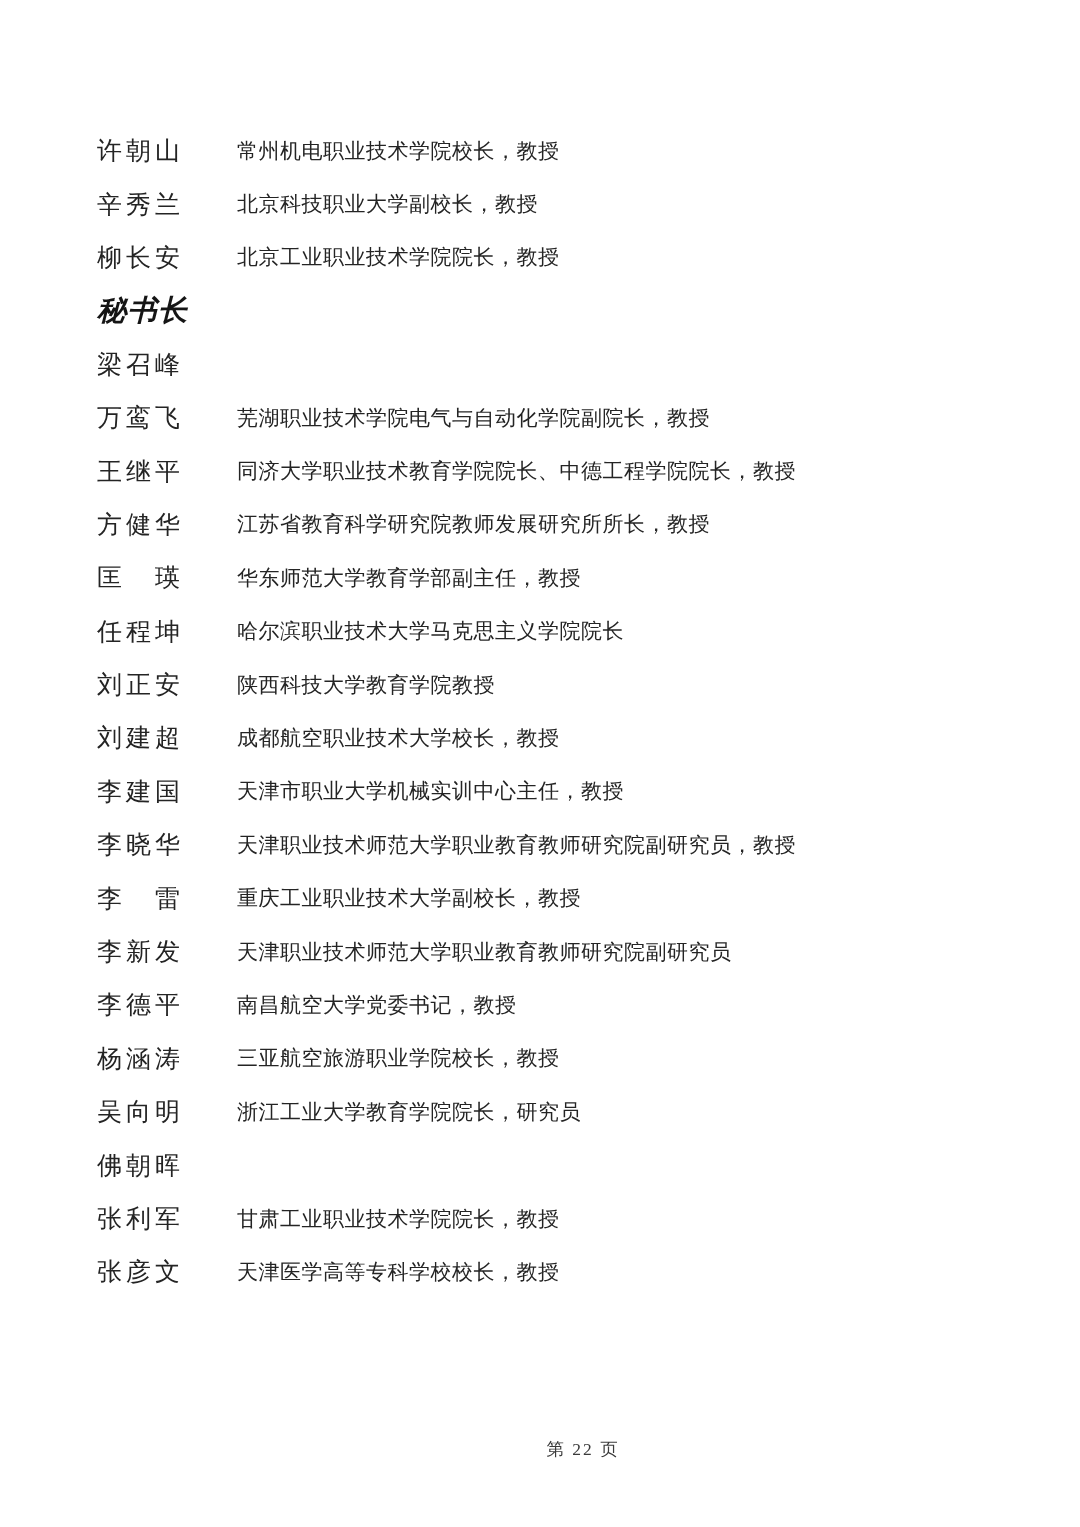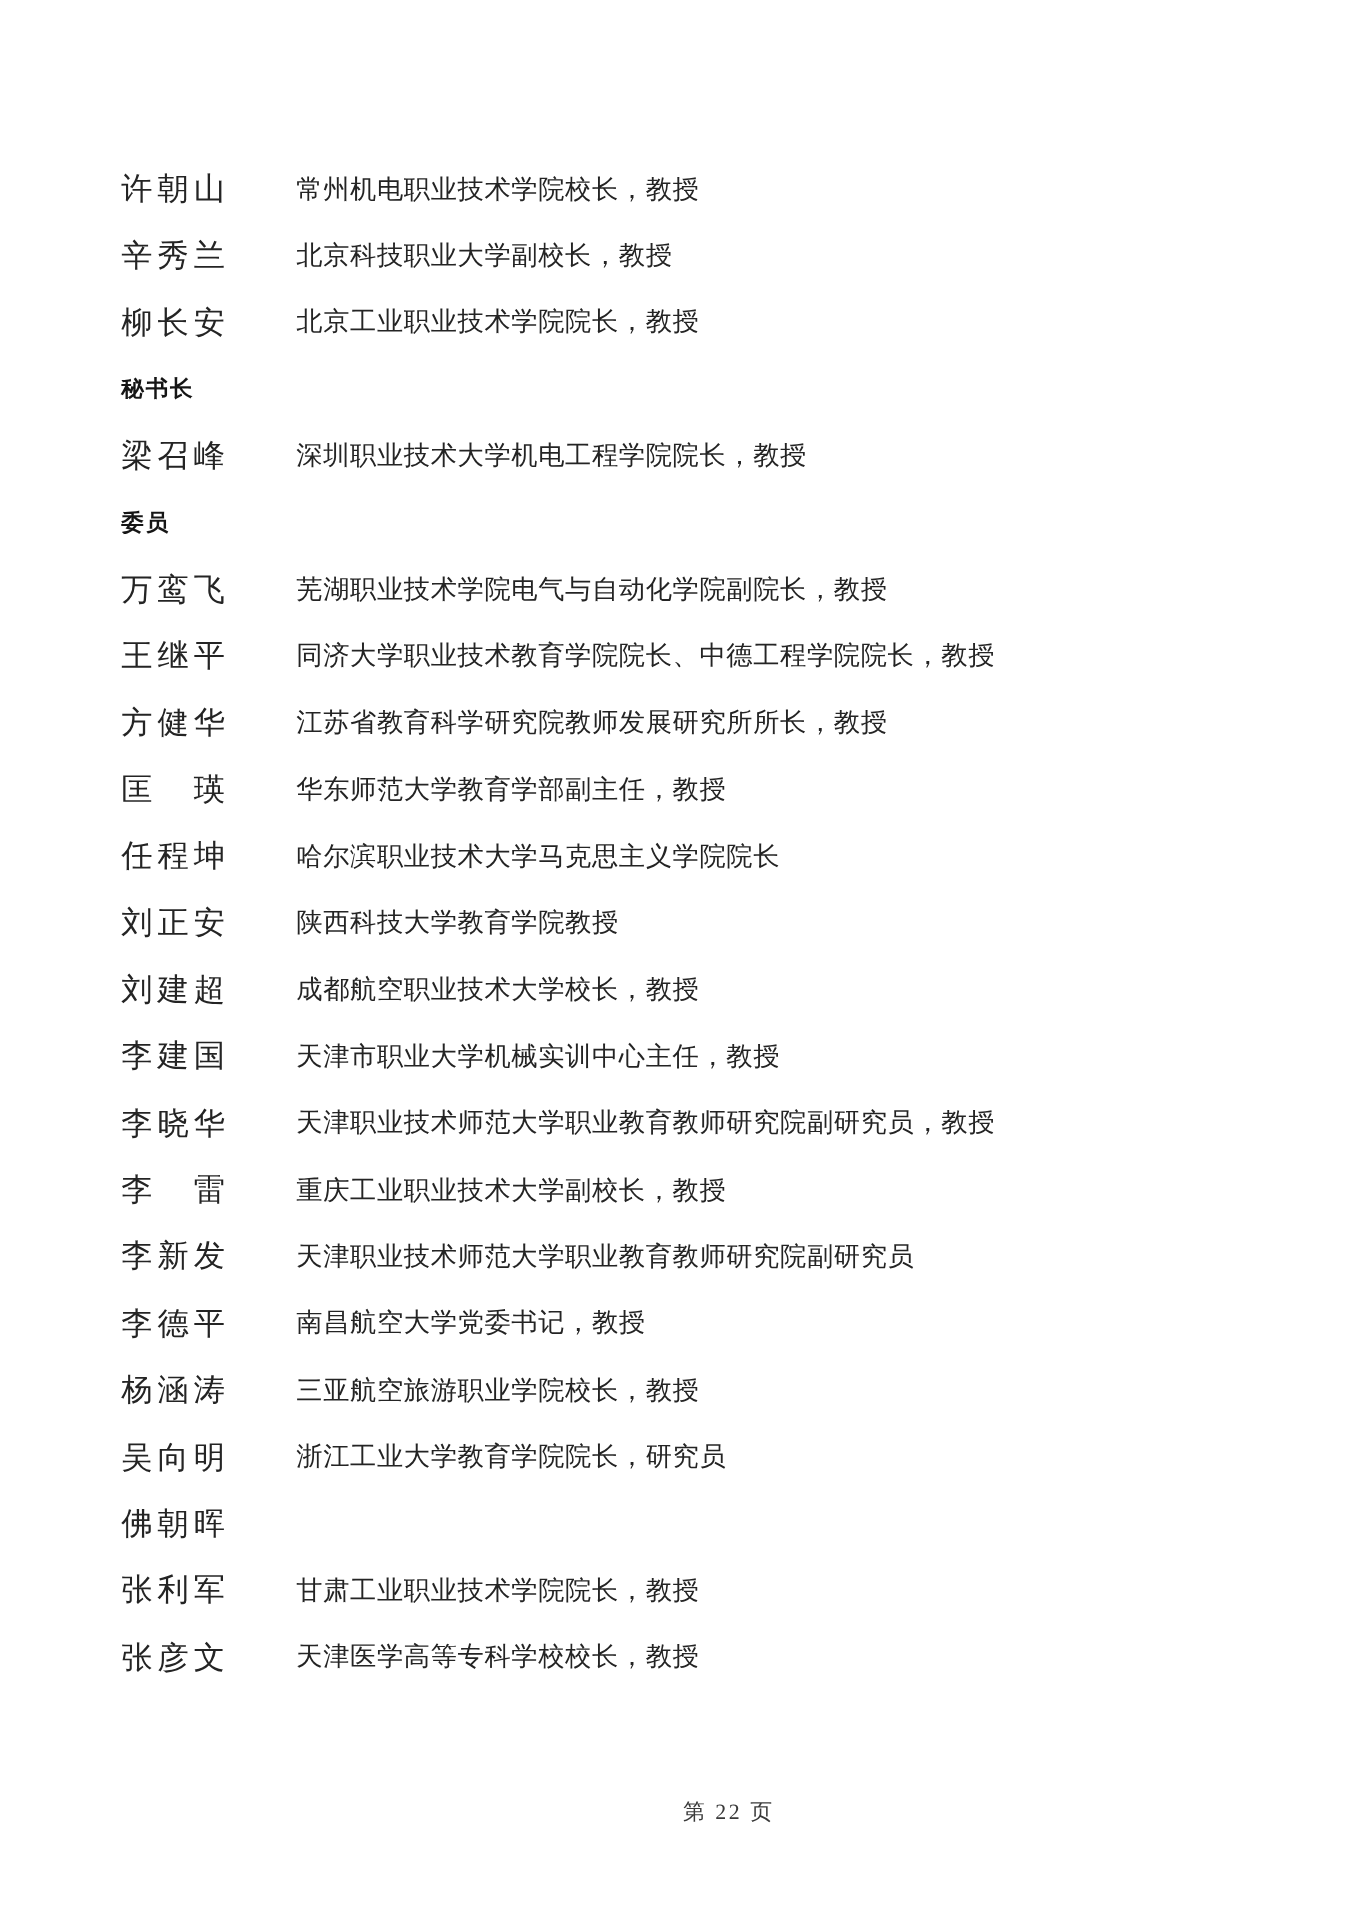--- a/index.html
+++ b/index.html
@@ -36,23 +36,24 @@
     color: #242424;
   }
   .row .title {
     font-size: 21px;
     letter-spacing: 0.5px;
     color: #242424;
   }
   .row.heading .heading-label {
     font-family: "Liberation Sans", "DejaVu Sans", sans-serif;
     font-weight: 700;
-    font-size: 18px;
+    font-size: 29px;
     letter-spacing: 1.5px;
     color: #151515;
+    font-style: italic;
   }
   .footer {
     position: absolute;
     top: 1437px;
     left: 0;
     width: 100%;
     text-align: center;
     font-size: 17.5px;
     letter-spacing: 2px;
     color: #3a3a3a;
@@ -79,26 +80,22 @@
       <span class="name">柳长安</span>
       <span class="title">北京工业职业技术学院院长，教授</span>
     </div>
 
     <div class="row heading">
       <span class="heading-label">秘书长</span>
     </div>
 
     <div class="row member">
       <span class="name">梁召峰</span>
-      <span class="title">深圳职业技术大学机电工程学院院长，教授</span>
     </div>
 
-    <div class="row heading">
-      <span class="heading-label">委员</span>
-    </div>
 
     <div class="row member">
       <span class="name">万鸾飞</span>
       <span class="title">芜湖职业技术学院电气与自动化学院副院长，教授</span>
     </div>
 
     <div class="row member">
       <span class="name">王继平</span>
       <span class="title">同济大学职业技术教育学院院长、中德工程学院院长，教授</span>
     </div>

